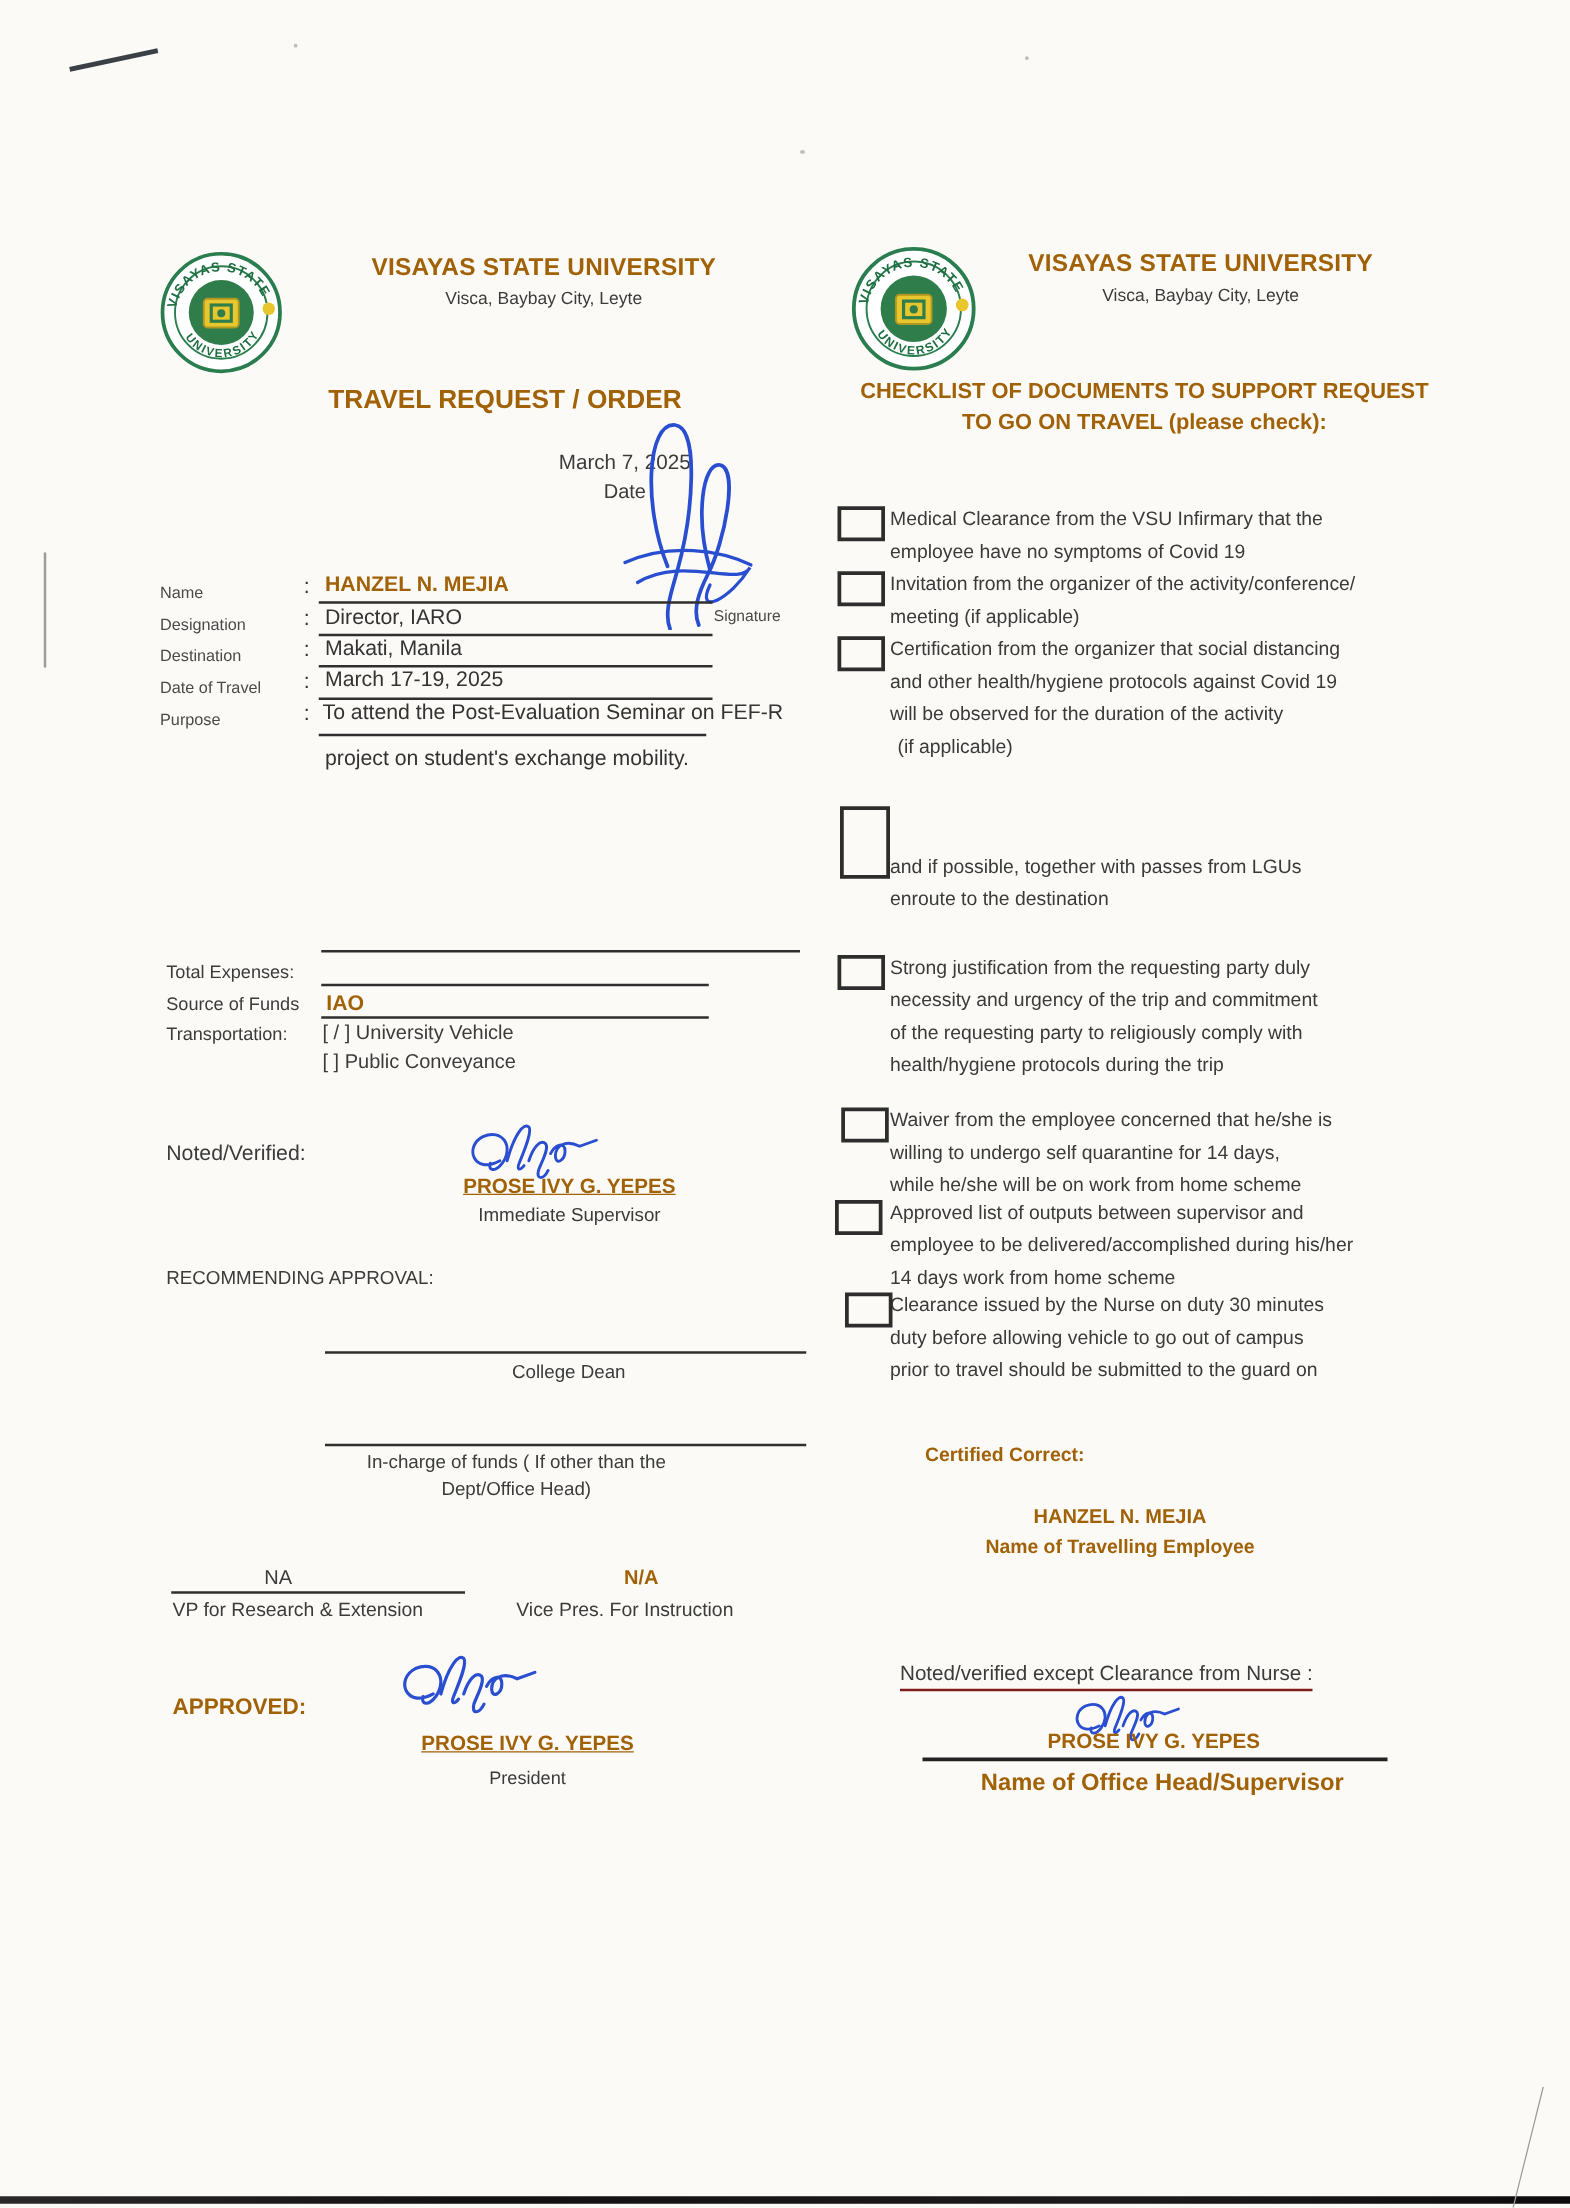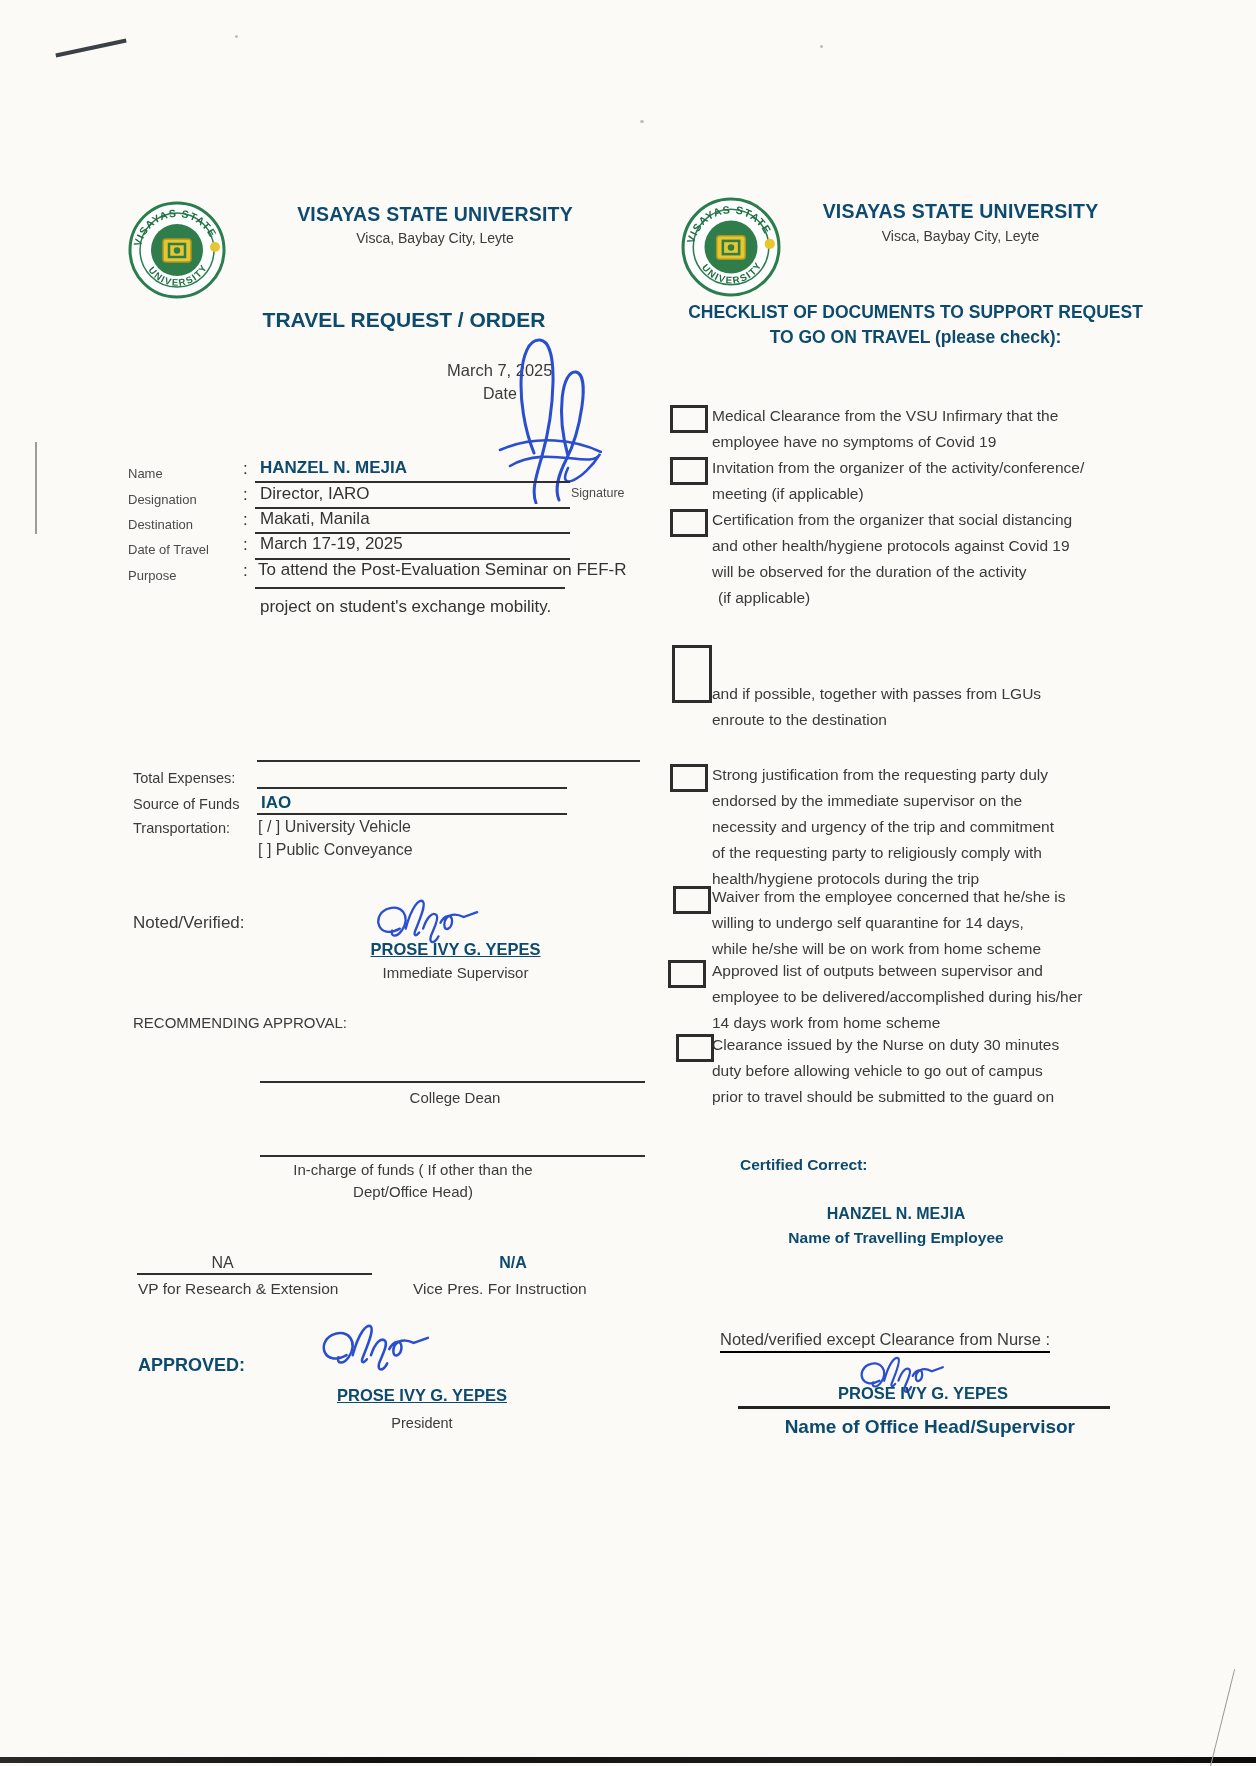--- a/index.html
+++ b/index.html
@@ -7,21 +7,21 @@
     width:1256px;height:1766px;position:relative;overflow:hidden;
     background:#fbfaf7;
     font-family:"Liberation Sans", sans-serif;
     color:#3b3b3b;
   }
   .abs{position:absolute;}
   .rule{position:absolute;height:0;border-top:2px solid #2f2f2f;}
   .rule-heavy{position:absolute;height:0;border-top:3px solid #222;}
   .lbl{font-size:13px;color:#4a4a4a;}
   .val{font-size:17px;color:#333;}
-  .bold{font-weight:bold;color:#0c4a6e;}
+  .bold{font-weight:bold;color:#a16207;}
   .uline{text-decoration:underline;}
   .center{text-align:center;}
   .checkbox{
     position:absolute;width:32px;height:22px;
     border:3px solid #2d2d2d;background:transparent;
   }
   .checkbox.tall{width:34px;height:52px;}
   .check-item{position:absolute;left:668px;width:430px;}
   .check-lines{margin-left:44px;font-size:15.5px;line-height:26px;color:#3a3a3a;}
   .check-lines .indent{padding-left:6px;}
@@ -214,21 +214,20 @@
   <div class="check-lines">
     <div>and if possible, together with passes from LGUs</div>
     <div>enroute to the destination</div>
   </div>
 </div>
 
 <div class="check-item" style="top:762px;">
   <span class="checkbox" style="left:2px;top:2px;"></span>
   <div class="check-lines">
     <div>Strong justification from the requesting party duly</div>
-    <div>endorsed by the immediate supervisor on the</div>
     <div>necessity and urgency of the trip and commitment</div>
     <div>of the requesting party to religiously comply with</div>
     <div>health/hygiene protocols during the trip</div>
   </div>
 </div>
 
 <div class="check-item" style="top:884px;">
   <span class="checkbox" style="left:5px;top:2px;"></span>
   <div class="check-lines">
     <div>Waiver from the employee concerned that he/she is</div>
@@ -252,21 +251,21 @@
     <div>Clearance issued by the Nurse on duty 30 minutes</div>
     <div>duty before allowing vehicle to go out of campus</div>
     <div>prior to travel should be submitted to the guard on</div>
   </div>
 </div>
 
 <div class="abs bold" style="left:740px;top:1156px;font-size:15.5px;">Certified Correct:</div>
 <div class="abs center bold" style="left:746px;top:1205px;width:300px;font-size:16px;">HANZEL N. MEJIA</div>
 <div class="abs center bold" style="left:746px;top:1229px;width:300px;font-size:15.5px;">Name of Travelling Employee</div>
 
-<div class="abs" style="left:720px;top:1330px;font-size:16.5px;border-bottom:2px solid #000000;padding-bottom:2px;">Noted/verified except Clearance from Nurse :</div>
+<div class="abs" style="left:720px;top:1330px;font-size:16.5px;border-bottom:2px solid #7f1d1d;padding-bottom:2px;">Noted/verified except Clearance from Nurse :</div>
 <div class="sig" style="left:845px;top:1349px;">
   <svg width="110" height="46" viewBox="0 0 120 58">
     <path stroke-width="2.8" d="M34,40 C12,52 4,28 20,20 C36,13 46,28 36,42 C30,50 24,48 26,42"></path>
     <path stroke-width="2.8" d="M40,40 C46,18 54,8 58,12 C61,16 54,32 50,42 C48,47 50,49 54,44"></path>
     <path stroke-width="2.8" d="M58,40 C62,28 68,22 72,26 C75,30 68,42 66,48 C64,56 70,56 74,48"></path>
     <path stroke-width="2.8" d="M76,34 C80,26 88,24 88,32 C88,40 80,44 80,36 C80,28 88,22 100,28 L114,23"></path>
   </svg>
 </div>
 <div class="abs center bold" style="left:773px;top:1384px;width:300px;font-size:16.5px;">PROSE IVY G. YEPES</div>
 <div class="rule-heavy" style="left:738px;top:1406px;width:372px;"></div>

